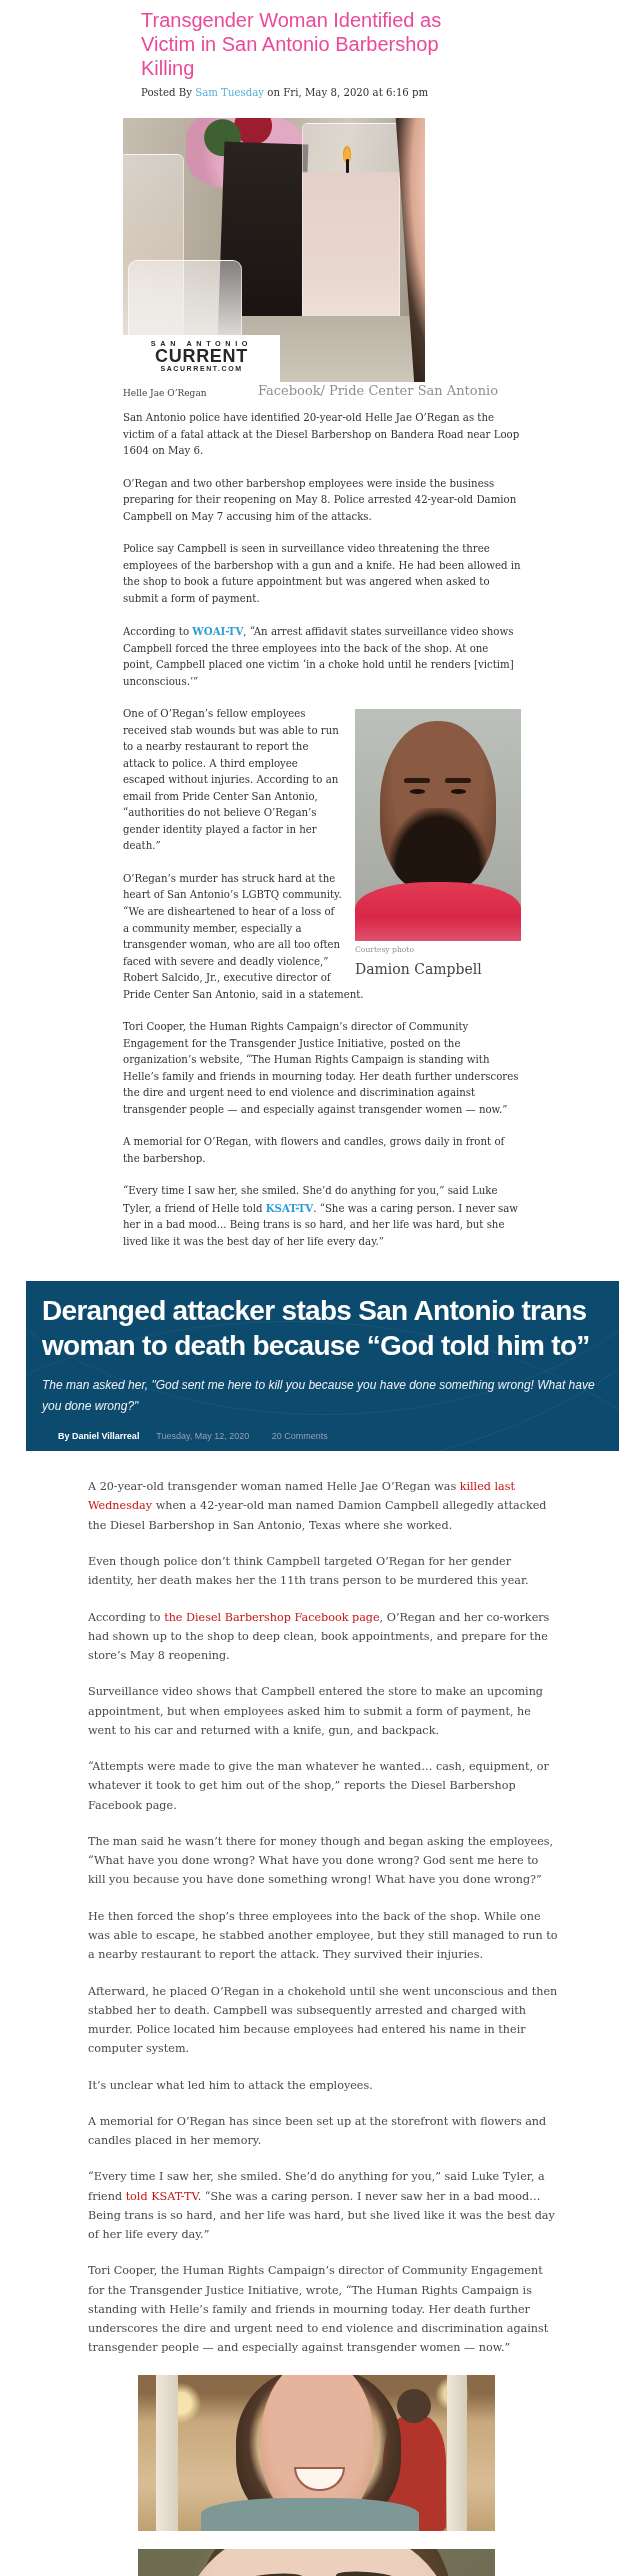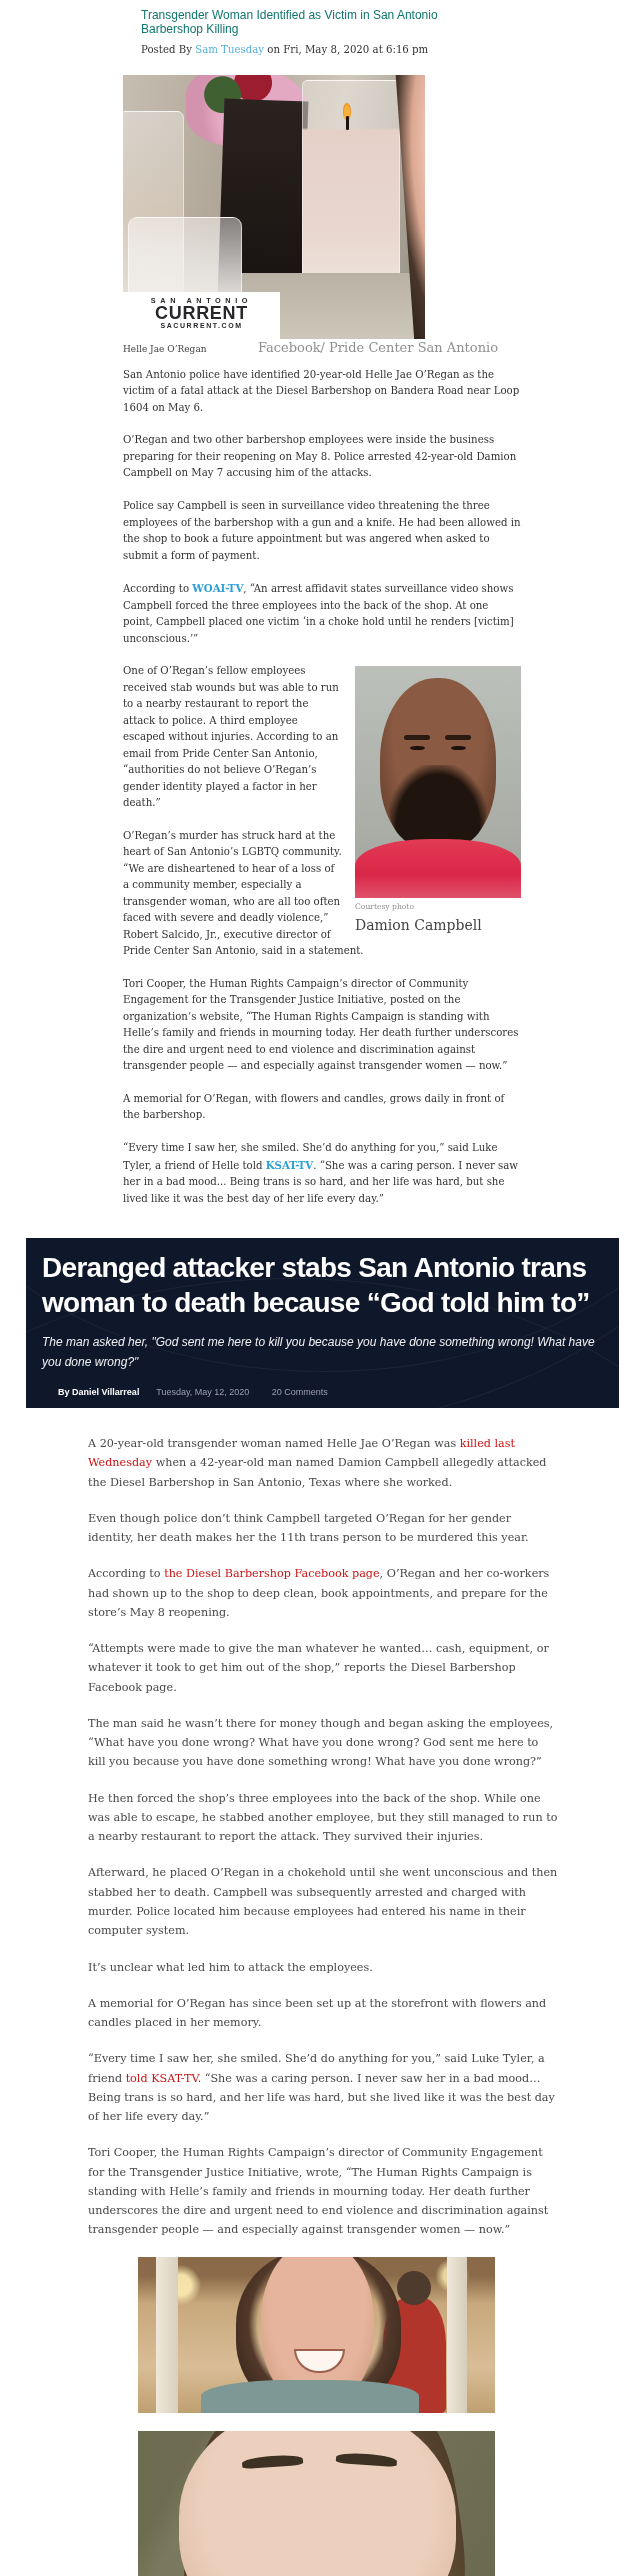--- a/index.html
+++ b/index.html
@@ -2,21 +2,21 @@
 <html style="font-size:10.6px"><head>
 <meta charset="utf-8">
 <style>
   html,body{margin:0;padding:0;background:#ffffff;}
   body{width:632px;font-family:"Liberation Sans",sans-serif;color:#333;}
   .page{width:632px;min-height:2576px;background:#fff;overflow:hidden;}
 
   
   .a1{width:398px;margin-left:123px;padding-top:8px;}
   .a1-head{padding-left:18px;}
-  .a1-title{font-size:12px;line-height:1.2;font-weight:400;color:#0f766e;max-width:343px;margin:0 0 5.3px 0;letter-spacing:0;}
+  .a1-title{font-size:20px;line-height:1.2;font-weight:400;color:#ec4899;max-width:343px;margin:0 0 5.3px 0;letter-spacing:0;}
   .a1-byline{font-size:8.2px;color:#9a9a9a;margin:0 0 10.6px 0;}
   .a1-byline .blue{color:#56b0dc;}
   .photo{position:relative;overflow:hidden;}
   .photo *{position:absolute;}
   .hero{width:302px;height:264px;background:linear-gradient(100deg,#c6beb1 0%,#b0a698 35%,#cfc8bb 65%,#8f897e 100%);}
   .ph-bouquet{left:63px;top:-8px;width:122px;height:79px;border-radius:40% 60% 55% 45%;
      background:radial-gradient(circle at 30% 35%,#3f6030 0 18%,transparent 19%),
                 radial-gradient(circle at 55% 20%,#9c1c30 0 20%,transparent 21%),
                 radial-gradient(circle at 75% 55%,#e3a8c2 0 60%,#d392ad 75%);}
   .ph-slab{left:98px;top:25px;width:84px;height:198px;background:linear-gradient(180deg,#2a2320,#171210);transform:rotate(2deg);}
@@ -50,21 +50,21 @@
      background:radial-gradient(ellipse at 50% 70%,#20150e 0 60%,rgba(32,21,14,0) 75%);}
   .mg-brow1{left:49px;top:69px;width:26px;height:5.3px;background:#2a1a10;border-radius:2.6px;}
   .mg-brow2{left:90px;top:69px;width:26px;height:5.3px;background:#2a1a10;border-radius:2.6px;}
   .mg-eye1{left:55px;top:80px;width:14.5px;height:4.6px;background:#1d120b;border-radius:50%;}
   .mg-eye2{left:96px;top:80px;width:14.5px;height:4.6px;background:#1d120b;border-radius:50%;}
   .mg-shirt{left:0;top:173px;width:166px;height:59px;border-radius:45% 45% 0 0;background:linear-gradient(180deg,#e23a55,#d92747 60%,#e0516b);}
   .mug-credit{font-family:"DejaVu Serif",serif;font-size:7.6px;color:#8f8f8f;margin-top:4px;}
   .mug-name{font-family:"DejaVu Serif",serif;font-size:14px;color:#444;margin-top:6.6px;}
 
   
-  .banner{position:relative;margin:14.5px 13px 0 26px;background:#0f172a;overflow:hidden;
+  .banner{position:relative;margin:14.5px 13px 0 26px;background:#0c4a6e;overflow:hidden;
      padding:12px 9.2px 10.6px 16px;box-sizing:border-box;}
   .ring{position:absolute;border:0.7px solid rgba(255,255,255,.06);border-radius:50%;}
   .ring1{width:923px;height:594px;left:-198px;top:40px;}
   .ring2{width:791px;height:501px;left:-99px;top:-369px;}
   .ring3{width:1055px;height:659px;left:-330px;top:-462px;}
   .b-title{position:relative;color:#fff;font-size:28px;font-weight:700;line-height:1.26;letter-spacing:-0.7px;margin:0 0 12px 0;}
   .b-deck{position:relative;color:#f2f2f6;font-size:12px;font-style:italic;line-height:1.7;margin:0 0 14.5px 0;max-width:580px;}
   .b-byline{position:relative;font-size:9px;color:#9a9db5;padding-left:16px;}
   .b-byline .author{color:#fff;font-weight:700;margin-right:14.5px;}
   .b-byline .date{margin-right:20px;}
@@ -170,20 +170,21 @@
       <span class="author">By Daniel Villarreal</span>
       <span class="date">Tuesday, May 12, 2020</span>
       <span class="comments">20 Comments</span>
     </div>
   </div>
 
   <div class="a2-body">
       <p><span>A 20-year-old transgender woman named Helle Jae O’Regan was </span><span class="link-red">killed last Wednesday</span><span> when a 42-year-old man named Damion Campbell allegedly attacked the Diesel Barbershop in San Antonio, Texas where she worked.</span></p>
       <p><span>Even though police don’t think Campbell targeted O’Regan for her gender identity, her death makes her the 11th trans person to be murdered this year.</span></p>
       <p><span>According to </span><span class="link-red">the Diesel Barbershop Facebook page</span><span>, O’Regan and her co-workers had shown up to the shop to deep clean, book appointments, and prepare for the store’s May 8 reopening.</span></p>
+      <p><span>Surveillance video shows that Campbell entered the store to make an upcoming appointment, but when employees asked him to submit a form of payment, he went to his car and returned with a knife, gun, and backpack.</span></p>
       <p><span>“Attempts were made to give the man whatever he wanted… cash, equipment, or whatever it took to get him out of the shop,” reports the Diesel Barbershop Facebook page.</span></p>
       <p><span>The man said he wasn’t there for money though and began asking the employees, “What have you done wrong? What have you done wrong? God sent me here to kill you because you have done something wrong! What have you done wrong?”</span></p>
       <p><span>He then forced the shop’s three employees into the back of the shop. While one was able to escape, he stabbed another employee, but they still managed to run to a nearby restaurant to report the attack. They survived their injuries.</span></p>
       <p><span>Afterward, he placed O’Regan in a chokehold until she went unconscious and then stabbed her to death. Campbell was subsequently arrested and charged with murder. Police located him because employees had entered his name in their computer system.</span></p>
       <p><span>It’s unclear what led him to attack the employees.</span></p>
       <p><span>A memorial for O’Regan has since been set up at the storefront with flowers and candles placed in her memory.</span></p>
       <p><span>“Every time I saw her, she smiled. She’d do anything for you,” said Luke Tyler, a friend </span><span class="link-red">told KSAT-TV</span><span>. “She was a caring person. I never saw her in a bad mood… Being trans is so hard, and her life was hard, but she lived like it was the best day of her life every day.”</span></p>
       <p><span>Tori Cooper, the Human Rights Campaign’s director of Community Engagement for the Transgender Justice Initiative, wrote, “The Human Rights Campaign is standing with Helle’s family and friends in mourning today. Her death further underscores the dire and urgent need to end violence and discrimination against transgender people — and especially against transgender women — now.”</span></p>
     </div>
 

